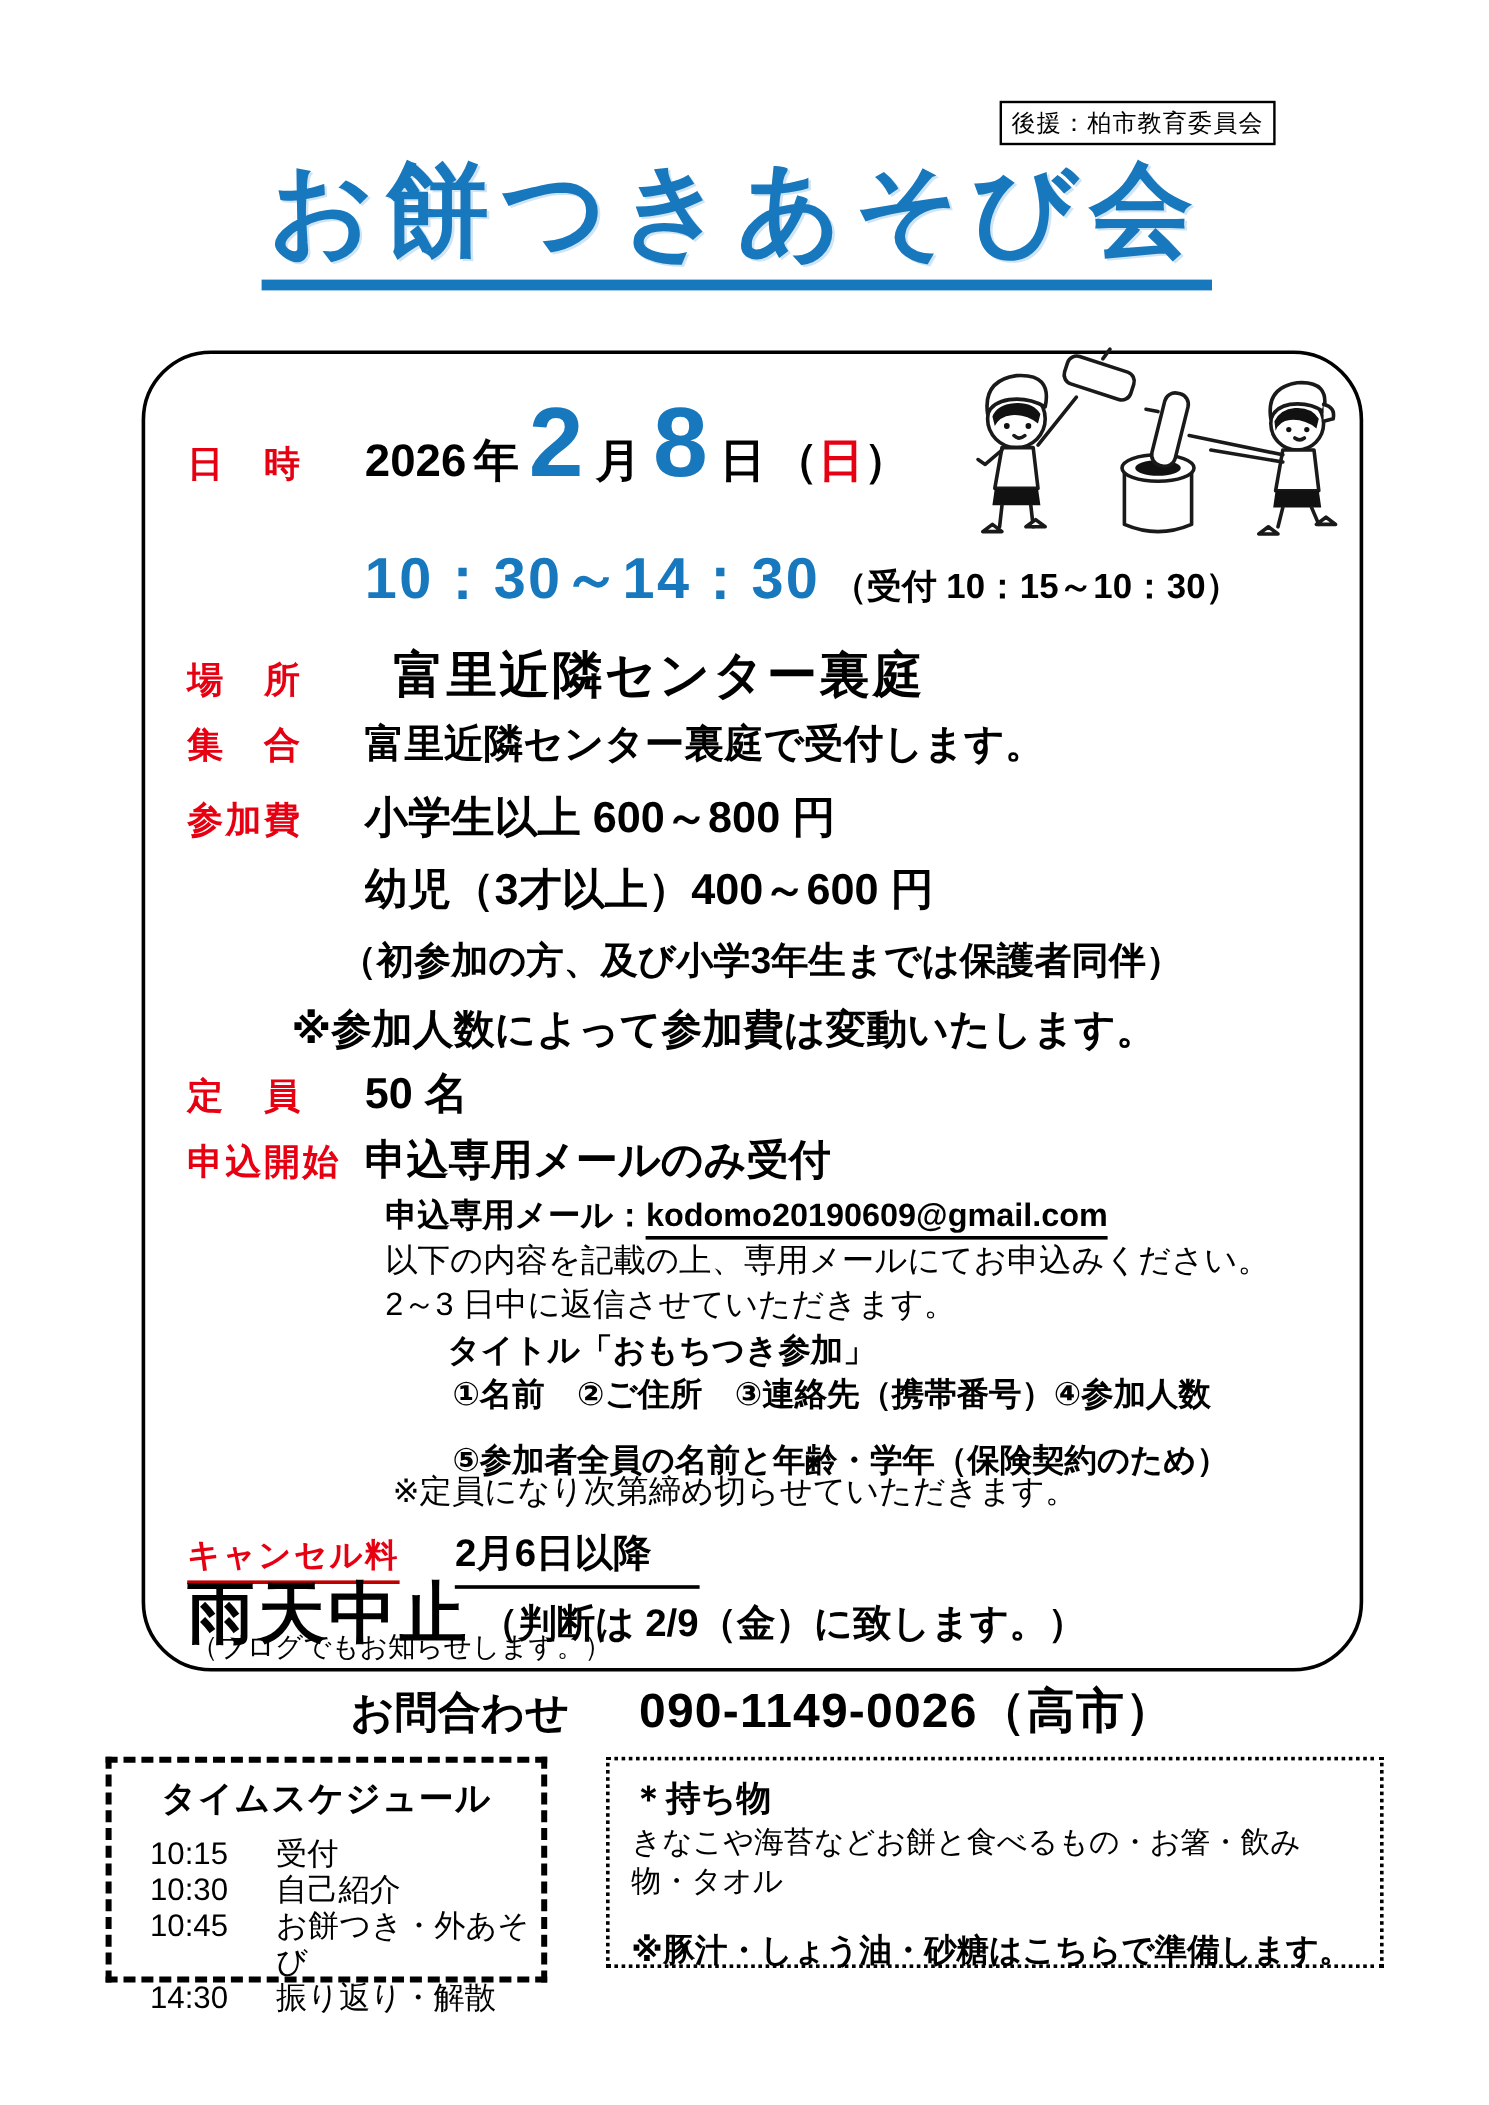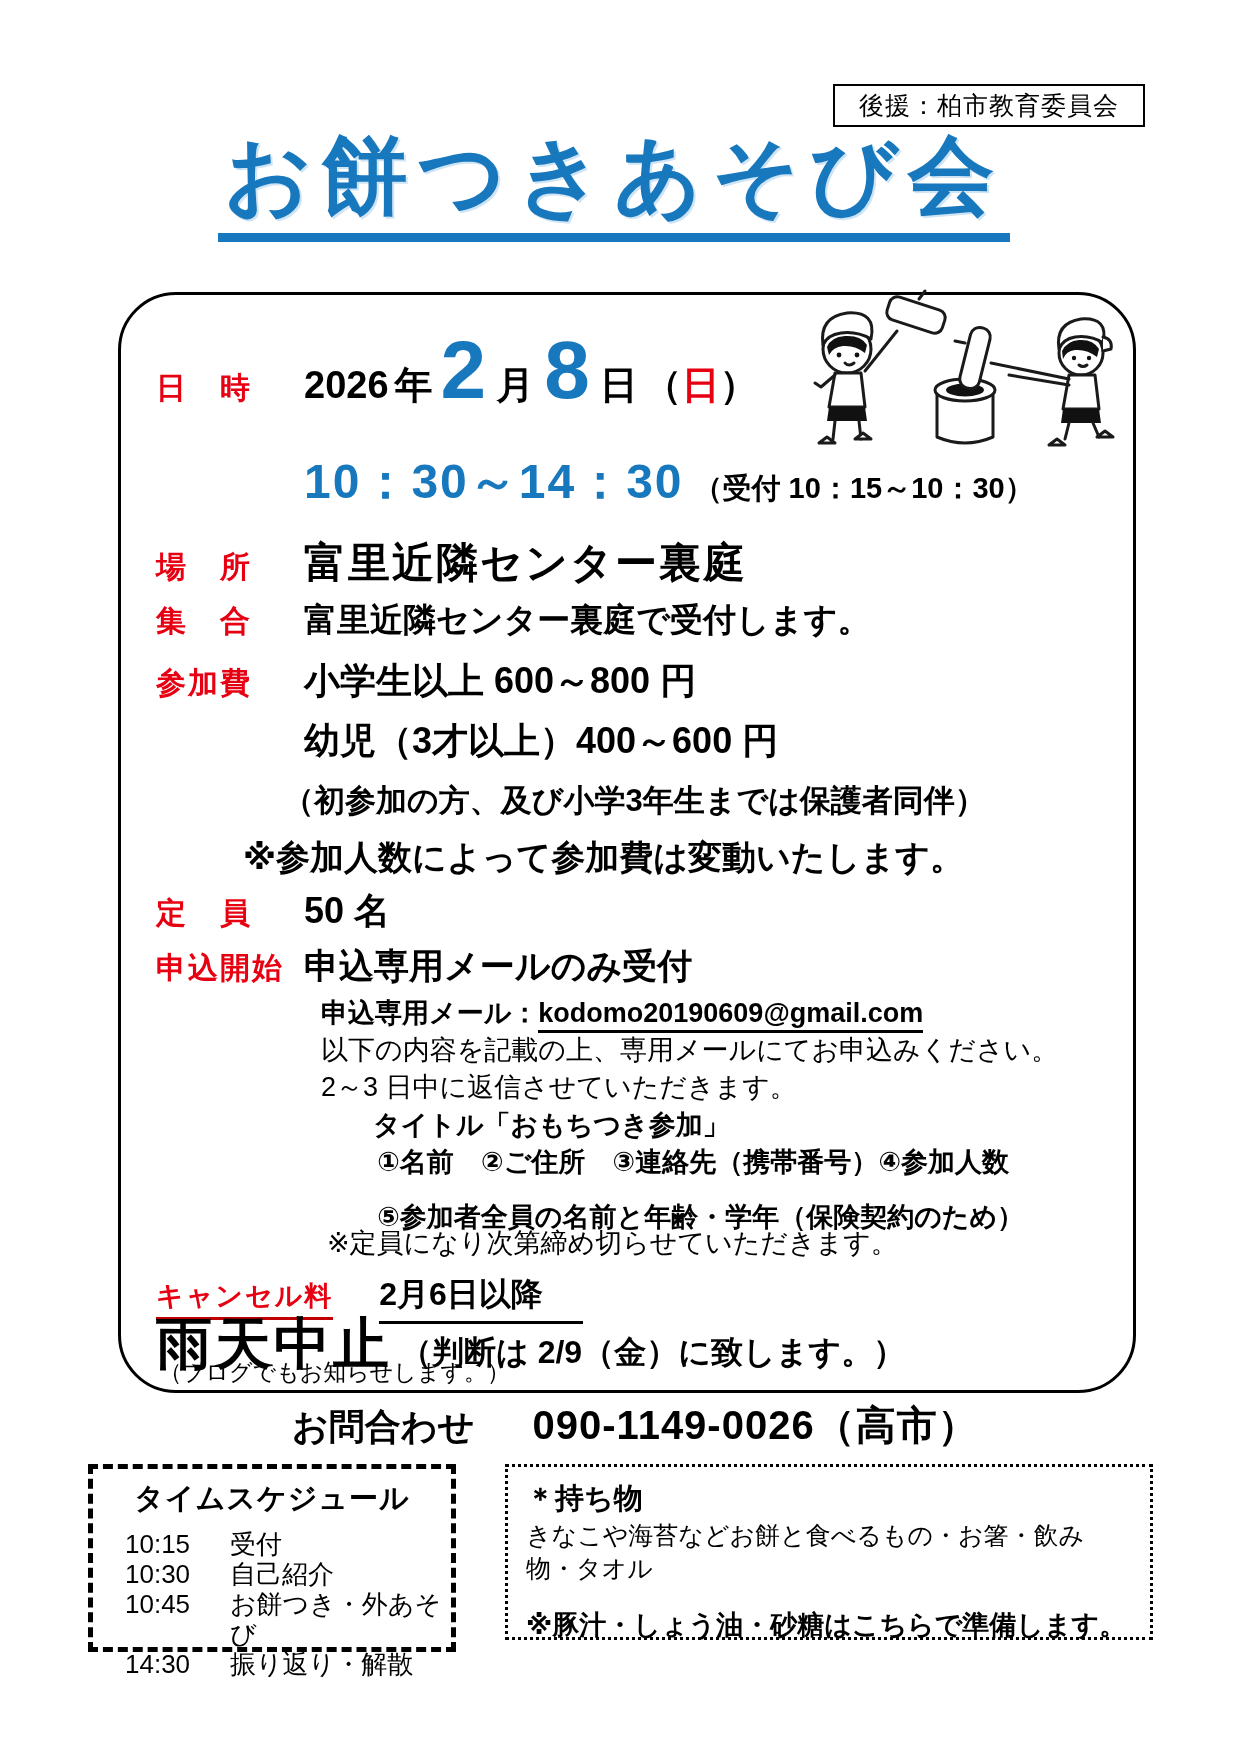--- a/index.html
+++ b/index.html
@@ -4,21 +4,21 @@
 <style>
   html,body{margin:0;padding:0;background:#888;}
   .page{
     position:relative;width:1241px;height:1754px;background:#ffffff;
     font-family:"Liberation Sans","DejaVu Sans",sans-serif;color:#000;
     overflow:hidden;margin:0 auto;
   }
   
   .supporter{
     position:absolute;left:833px;top:84px;border:2px solid #000;
-    padding:3px 24px;font-size:25px;letter-spacing:1px;white-space:nowrap;
+    padding:3px 8px;font-size:20px;letter-spacing:1px;white-space:nowrap;
   }
   
   .title-wrap{position:absolute;left:110px;top:128px;width:900px;text-align:right;}
   .title{
     display:inline-block;font-size:86px;font-weight:900;color:#1878be;
     letter-spacing:10px;line-height:1.1;white-space:nowrap;
     border-bottom:9px solid #1878be;padding:0 6px 10px 6px;
     text-shadow:2px 2px 0 #cfe4f4;
   }
   
@@ -145,21 +145,21 @@
         <path d="M300 88 L294 122 L330 122 L326 88 Z" fill="#fff"></path>
         <path d="M294 122 L292 136 L332 136 L330 122 Z" fill="#111" stroke="none"></path>
         <path d="M300 136 L296 152 M324 136 L330 150"></path>
         <path d="M288 152 l-8 6 h16 z M328 150 h16 l-8 -6 z" fill="#fff"></path>
 
         <path d="M300 92 L222 76"></path>
         <path d="M300 98 L240 88"></path>
       </g>
     </svg>
 
-    <div class="row" style="top:240px;">
+    <div class="row" style="top:240px;gap:24px;">
       <span class="lbl">場　所</span>
       <span class="placetxt">富里近隣センター裏庭</span>
     </div>
 
     <div class="row" style="top:303px;">
       <span class="lbl">集　合</span>
       <span class="meetingtxt">富里近隣センター裏庭で受付します。</span>
     </div>
 
     <div class="row" style="top:362px;">

